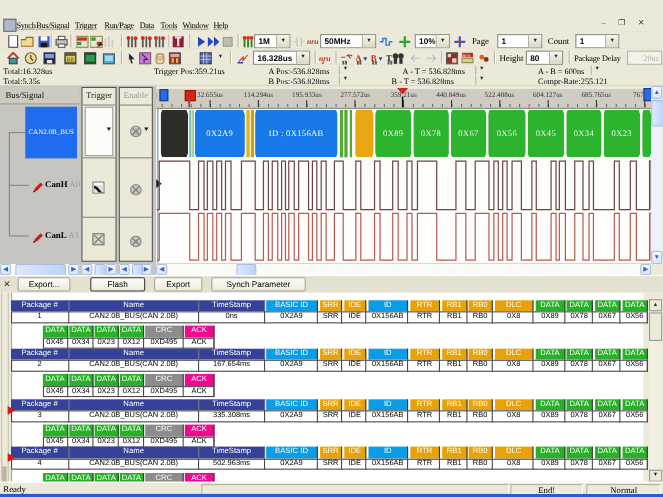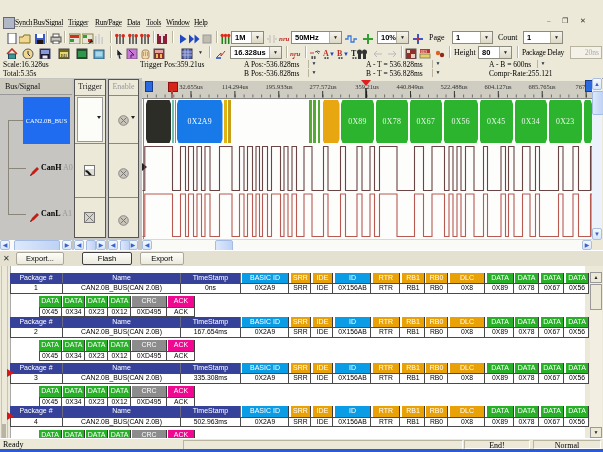--- a/index.html
+++ b/index.html
@@ -236,28 +236,28 @@
         <circle cx="4" cy="5" r="2.2" fill="#e06020"></circle>
         <circle cx="8" cy="7" r="2.2" fill="#902818"></circle>
       </svg></div>
     <div style="position:absolute;left:449px;top:46px;width:1px;height:12px;background:#b8b4a0;border-right:1px solid #fff"></div>
     <div style="position:absolute;left:454px;top:48px;font-size:8px;color:#000">Height</div>
     <div style="position:absolute;left:478px;top:46px;width:34px;height:13px;background:#fff;border:1px solid #8a8a7e;box-sizing:border-box;font-size:7.5px;font-weight:bold;font-family:'Liberation Sans',sans-serif;line-height:11px;padding-left:3px;color:#000">80<div style="position:absolute;right:0;top:0;width:11px;height:11px;background:linear-gradient(#f6f4ec,#dcd8c6);border-left:1px solid #b8b4a2;font-size:5px;color:#222;text-align:center;line-height:11px">▼</div></div>
     <div style="position:absolute;left:517px;top:46px;width:1px;height:12px;background:#b8b4a0;border-right:1px solid #fff"></div>
     <div style="position:absolute;left:522px;top:48px;font-size:7.5px;letter-spacing:-0.2px;color:#000">Package Delay</div>
     <div style="position:absolute;left:570px;top:46px;width:32px;height:13px;background:#f4f2e8;border:1px solid #b8b4a0;box-sizing:border-box;font-size:7.5px;color:#aaa;line-height:12px;text-align:right;padding-right:2px">20ns</div>
 <div style="position:absolute;left:0;top:59px;width:603px;height:19px;background:#ece9d8;border-bottom:1px solid #999"></div>
-    <div style="position:absolute;left:3px;top:60px;font-size:7.5px;color:#000;white-space:nowrap">Scale:16.328us</div>
+    <div style="position:absolute;left:3px;top:60px;font-size:7.5px;color:#000;white-space:nowrap">Total:16.328us</div>
     <div style="position:absolute;left:3px;top:69px;font-size:7.5px;color:#000;white-space:nowrap">Total:5.35s</div>
     <div style="position:absolute;left:140px;top:60px;font-size:7.5px;color:#000;white-space:nowrap">Trigger Pos:359.21us</div>
     <div style="position:absolute;left:140px;top:83px;font-size:7.5px;color:#000;white-space:nowrap">Trigger Pos:0ns</div>
     <div style="position:absolute;left:244px;top:60px;font-size:7.5px;color:#000;white-space:nowrap">A Pos:-536.828ms</div>
     <div style="position:absolute;left:244px;top:69px;font-size:7.5px;color:#000;white-space:nowrap">B Pos:-536.828ms</div>
     <div style="position:absolute;left:366px;top:60px;font-size:7.5px;color:#000;white-space:nowrap">A - T = 536.828ms</div>
-    <div style="position:absolute;left:366px;top:69px;font-size:7.5px;color:#000;white-space:nowrap">B - T = 536.828ms</div>
+    <div style="position:absolute;left:356px;top:69px;font-size:7.5px;color:#000;white-space:nowrap">B - T = 536.828ms</div>
     <div style="position:absolute;left:489px;top:60px;font-size:7.5px;color:#000;white-space:nowrap">A - B = 600ns</div>
     <div style="position:absolute;left:489px;top:69px;font-size:7.5px;color:#000;white-space:nowrap">Compr-Rate:255.121</div>
     <div style="position:absolute;left:308px;top:60px;width:10px;height:8px;font-size:5px;color:#234;text-align:center;line-height:8px;border-left:1px solid #b8b4a0">▼</div>
     <div style="position:absolute;left:308px;top:69px;width:10px;height:8px;font-size:5px;color:#234;text-align:center;line-height:8px;border-left:1px solid #b8b4a0">▼</div>
     <div style="position:absolute;left:432px;top:60px;width:10px;height:8px;font-size:5px;color:#234;text-align:center;line-height:8px;border-left:1px solid #b8b4a0">▼</div>
     <div style="position:absolute;left:432px;top:69px;width:10px;height:8px;font-size:5px;color:#234;text-align:center;line-height:8px;border-left:1px solid #b8b4a0">▼</div>
     <div style="position:absolute;left:537px;top:60px;width:10px;height:8px;font-size:5px;color:#234;text-align:center;line-height:8px;border-left:1px solid #b8b4a0">▼</div>
 <div style="position:absolute;left:0;top:78px;width:142px;height:172px;background:#c6c5c1"></div>
     <div style="position:absolute;left:0;top:79px;width:72px;height:16px;background:#cdcac0;border-bottom:1px solid #999;font-size:8px;color:#111;padding-left:5px;line-height:16px;box-sizing:border-box">Bus/Signal</div>
     <div style="position:absolute;left:74px;top:79px;width:32px;height:159px;background:#ece9d8;border:1px solid #555;box-sizing:border-box"></div>
@@ -394,20 +394,21 @@
       <div style="position:absolute;left:29px;top:12px;width:1.5px;height:4px;background:#b04038"></div>
       <div style="position:absolute;left:219px;top:2px;width:0;height:0;border-left:5px solid transparent;border-right:5px solid transparent;border-top:6px solid #e02020"></div>
       <div style="position:absolute;left:443px;top:2px;width:6px;height:10px;background:#2a6ae0;border:1px solid #1a3a90"></div>
     </div>
 <div style="position:absolute;left:146.0px;top:100px;width:25.0px;height:43px;background:#2d2d27;clip-path:polygon(1.5px 0,calc(100% - 1.5px) 0,100% 4px,100% calc(100% - 4px),calc(100% - 1.5px) 100%,1.5px 100%,0 calc(100% - 4px),0 4px);color:#fff;font-family:'Liberation Serif',serif;font-size:7.8px;text-align:center;line-height:43px;letter-spacing:0.3px"></div>
     <div style="position:absolute;left:172.0px;top:100px;width:2.2px;height:43px;background:#6cc0ac"></div>
     <div style="position:absolute;left:174.6px;top:100px;width:1.6px;height:43px;background:#50b050"></div>
     <div style="position:absolute;left:177.0px;top:100px;width:45.5px;height:43px;background:#1879e8;clip-path:polygon(1.5px 0,calc(100% - 1.5px) 0,100% 4px,100% calc(100% - 4px),calc(100% - 1.5px) 100%,1.5px 100%,0 calc(100% - 4px),0 4px);color:#fff;font-family:'Liberation Serif',serif;font-size:7.8px;text-align:center;line-height:43px;letter-spacing:0.3px">0X2A9</div>
     <div style="position:absolute;left:224.3px;top:100px;width:2.4px;height:43px;background:#e2b412"></div>
     <div style="position:absolute;left:228.3px;top:100px;width:2.4px;height:43px;background:#c8a018"></div>
+    <div style="position:absolute;left:231.5px;top:100px;width:75.5px;height:43px;background:#1879e8;clip-path:polygon(1.5px 0,calc(100% - 1.5px) 0,100% 4px,100% calc(100% - 4px),calc(100% - 1.5px) 100%,1.5px 100%,0 calc(100% - 4px),0 4px);color:#fff;font-family:'Liberation Serif',serif;font-size:7.8px;text-align:center;line-height:43px;letter-spacing:0.3px">ID : 0X156AB</div>
     <div style="position:absolute;left:309.0px;top:100px;width:2.6px;height:43px;background:#58a838"></div>
     <div style="position:absolute;left:313.4px;top:100px;width:2.6px;height:43px;background:#58a838"></div>
     <div style="position:absolute;left:317.8px;top:100px;width:2.6px;height:43px;background:#58a838"></div>
     <div style="position:absolute;left:322.5px;top:100px;width:17.0px;height:43px;background:#e8a610;clip-path:polygon(1.5px 0,calc(100% - 1.5px) 0,100% 4px,100% calc(100% - 4px),calc(100% - 1.5px) 100%,1.5px 100%,0 calc(100% - 4px),0 4px);color:#fff;font-family:'Liberation Serif',serif;font-size:7.8px;text-align:center;line-height:43px;letter-spacing:0.3px"></div>
     <div style="position:absolute;left:341.0px;top:100px;width:33.0px;height:43px;background:#2cb42e;clip-path:polygon(1.5px 0,calc(100% - 1.5px) 0,100% 4px,100% calc(100% - 4px),calc(100% - 1.5px) 100%,1.5px 100%,0 calc(100% - 4px),0 4px);color:#e9f9e9;font-family:'Liberation Serif',serif;font-size:7.8px;text-align:center;line-height:43px;letter-spacing:0.3px">0X89</div>
     <div style="position:absolute;left:375.5px;top:100px;width:32.7px;height:43px;background:#2cb42e;clip-path:polygon(1.5px 0,calc(100% - 1.5px) 0,100% 4px,100% calc(100% - 4px),calc(100% - 1.5px) 100%,1.5px 100%,0 calc(100% - 4px),0 4px);color:#e9f9e9;font-family:'Liberation Serif',serif;font-size:7.8px;text-align:center;line-height:43px;letter-spacing:0.3px">0X78</div>
     <div style="position:absolute;left:409.5px;top:100px;width:32.7px;height:43px;background:#2cb42e;clip-path:polygon(1.5px 0,calc(100% - 1.5px) 0,100% 4px,100% calc(100% - 4px),calc(100% - 1.5px) 100%,1.5px 100%,0 calc(100% - 4px),0 4px);color:#e9f9e9;font-family:'Liberation Serif',serif;font-size:7.8px;text-align:center;line-height:43px;letter-spacing:0.3px">0X67</div>
     <div style="position:absolute;left:443.5px;top:100px;width:34.5px;height:43px;background:#2cb42e;clip-path:polygon(1.5px 0,calc(100% - 1.5px) 0,100% 4px,100% calc(100% - 4px),calc(100% - 1.5px) 100%,1.5px 100%,0 calc(100% - 4px),0 4px);color:#e9f9e9;font-family:'Liberation Serif',serif;font-size:7.8px;text-align:center;line-height:43px;letter-spacing:0.3px">0X56</div>
     <div style="position:absolute;left:479.5px;top:100px;width:33.5px;height:43px;background:#2cb42e;clip-path:polygon(1.5px 0,calc(100% - 1.5px) 0,100% 4px,100% calc(100% - 4px),calc(100% - 1.5px) 100%,1.5px 100%,0 calc(100% - 4px),0 4px);color:#e9f9e9;font-family:'Liberation Serif',serif;font-size:7.8px;text-align:center;line-height:43px;letter-spacing:0.3px">0X45</div>
     <div style="position:absolute;left:514.5px;top:100px;width:32.5px;height:43px;background:#2cb42e;clip-path:polygon(1.5px 0,calc(100% - 1.5px) 0,100% 4px,100% calc(100% - 4px),calc(100% - 1.5px) 100%,1.5px 100%,0 calc(100% - 4px),0 4px);color:#e9f9e9;font-family:'Liberation Serif',serif;font-size:7.8px;text-align:center;line-height:43px;letter-spacing:0.3px">0X34</div>
@@ -436,20 +437,21 @@
     <div style="position:absolute;left:215px;top:240px;width:16px;height:10px;background:linear-gradient(90deg,#dde8fc,#bed2f4);border:1px solid #a4bce4;border-radius:2px"></div>
     <div style="position:absolute;left:592px;top:78px;width:10px;height:162px;background:#ecf2fb"></div>
     <div style="position:absolute;left:592px;top:78px;width:10px;height:12px;background:linear-gradient(#f4f8fe,#d8e4f8);border:1px solid #aabede;border-radius:2px;font-size:6px;color:#3a62c8;text-align:center;line-height:11px;box-sizing:border-box">▲</div>
     <div style="position:absolute;left:592px;top:91px;width:10px;height:22px;background:linear-gradient(90deg,#dde8fc,#bed2f4);border:1px solid #a4bce4;border-radius:2px"></div>
     <div style="position:absolute;left:592px;top:228px;width:10px;height:12px;background:linear-gradient(#f4f8fe,#d8e4f8);border:1px solid #aabede;border-radius:2px;font-size:6px;color:#3a62c8;text-align:center;line-height:11px;box-sizing:border-box">▼</div>
 <div style="position:absolute;left:0;top:250px;width:603px;height:16px;background:#e4e1d0;border-top:1px solid #fff;border-bottom:1px solid #c8c4b0"></div>
     <div style="position:absolute;left:3px;top:254px;font-size:8px;color:#333">✕</div>
     <div style="position:absolute;left:16px;top:252px;width:48px;height:13px;background:linear-gradient(#fdfdfa,#eceadc);border:1px solid #aca899;border-radius:2px;font-size:7.5px;font-family:'Liberation Sans',sans-serif;text-align:center;line-height:12px;color:#000;box-sizing:border-box">Export...</div>
     <div style="position:absolute;left:82px;top:252px;width:50px;height:13px;background:linear-gradient(#fdfdfa,#eceadc);border:1px solid #404040;border-radius:2px;font-size:7.5px;font-family:'Liberation Sans',sans-serif;text-align:center;line-height:12px;color:#000;box-sizing:border-box">Flash</div>
     <div style="position:absolute;left:140px;top:252px;width:44px;height:13px;background:linear-gradient(#fdfdfa,#eceadc);border:1px solid #aca899;border-radius:2px;font-size:7.5px;font-family:'Liberation Sans',sans-serif;text-align:center;line-height:12px;color:#000;box-sizing:border-box">Export</div>
+    <div style="position:absolute;left:192px;top:252px;width:86px;height:13px;background:linear-gradient(#fdfdfa,#eceadc);border:1px solid #aca899;border-radius:2px;font-size:7.5px;font-family:'Liberation Sans',sans-serif;text-align:center;line-height:12px;color:#000;box-sizing:border-box">Synch Parameter</div>
 <div style="position:absolute;left:0;top:266px;width:603px;height:172px;background:#fff;overflow:hidden">
       <div style="position:absolute;left:0;top:0;width:10px;height:172px;background:#ece9d8;border-right:1px solid #aaa"></div>
       <div style="position:absolute;left:1px;top:0;width:1px;height:172px;background:#c8c4b4"></div>
       <div style="position:absolute;left:7px;top:0;width:1px;height:172px;background:#c8c4b4"></div>
       <div style="position:absolute;left:2px;top:158px;width:4px;height:14px;background:#b8b4a6"></div>
       <div style="position:absolute;left:585px;top:0;width:18px;height:172px;background:#ece9d8"></div>
       <div style="position:absolute;left:10px;top:6.5px;width:52px;height:10.5px;background:#36429a;border-right:1px solid #6a6a84;box-sizing:content-box;color:#fff;font-size:7px;font-family:'Liberation Sans',sans-serif;text-align:center;line-height:10.5px;overflow:hidden">Package #</div>
       <div style="position:absolute;left:63px;top:6.5px;width:117px;height:10.5px;background:#36429a;border-right:1px solid #6a6a84;box-sizing:content-box;color:#fff;font-size:7px;font-family:'Liberation Sans',sans-serif;text-align:center;line-height:10.5px;overflow:hidden">Name</div>
       <div style="position:absolute;left:181px;top:6.5px;width:59px;height:10.5px;background:#36429a;border-right:1px solid #6a6a84;box-sizing:content-box;color:#fff;font-size:7px;font-family:'Liberation Sans',sans-serif;text-align:center;line-height:10.5px;overflow:hidden">TimeStamp</div>
       <div style="position:absolute;left:242px;top:6.5px;width:46px;height:10.5px;background:#0a9ce4;border-right:1px solid #3a3a3a;box-sizing:content-box;color:#fff;font-size:7px;font-family:'Liberation Sans',sans-serif;text-align:center;line-height:10.5px;overflow:hidden">BASIC ID</div>

